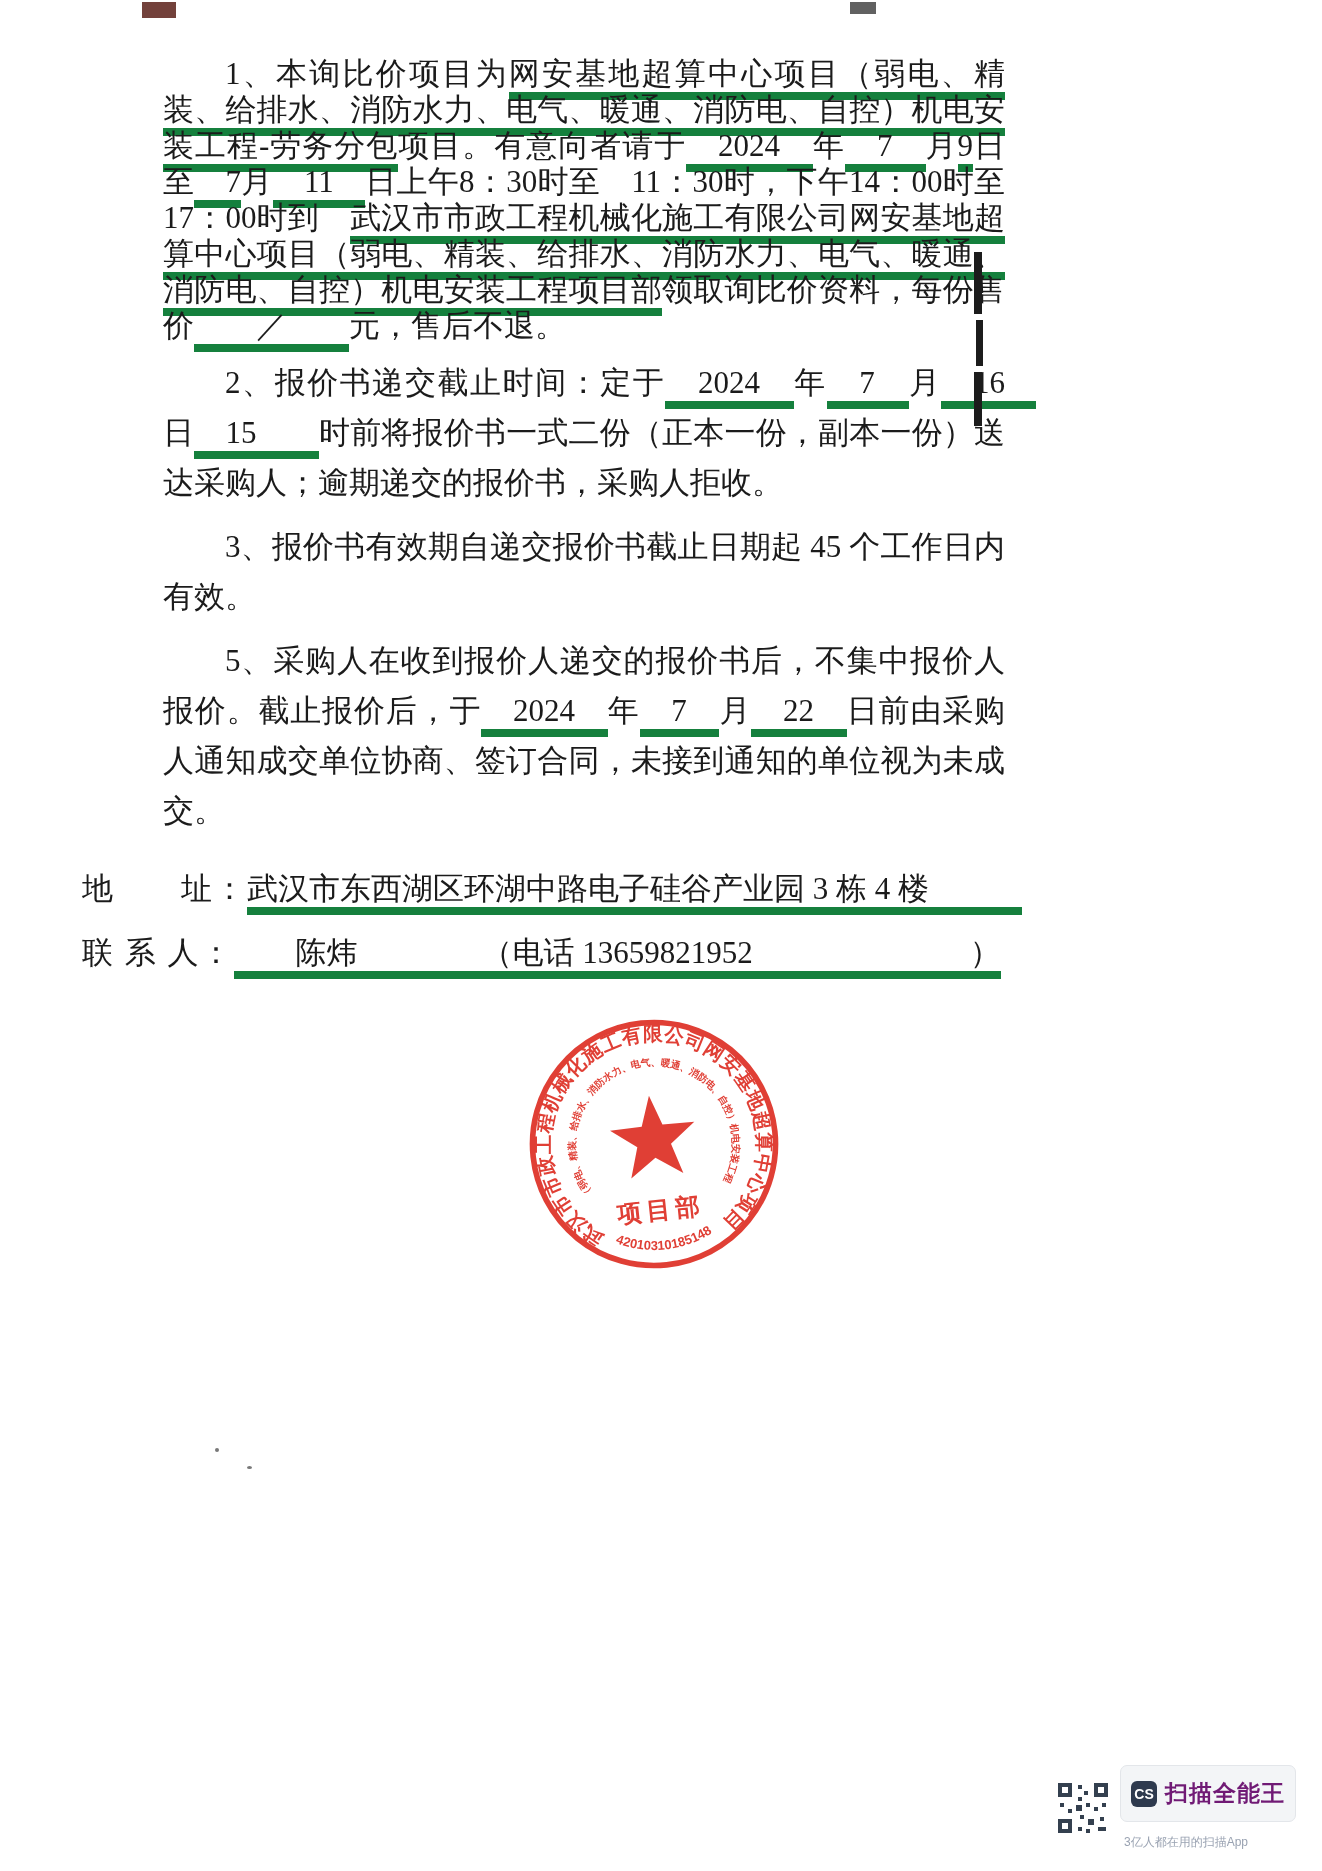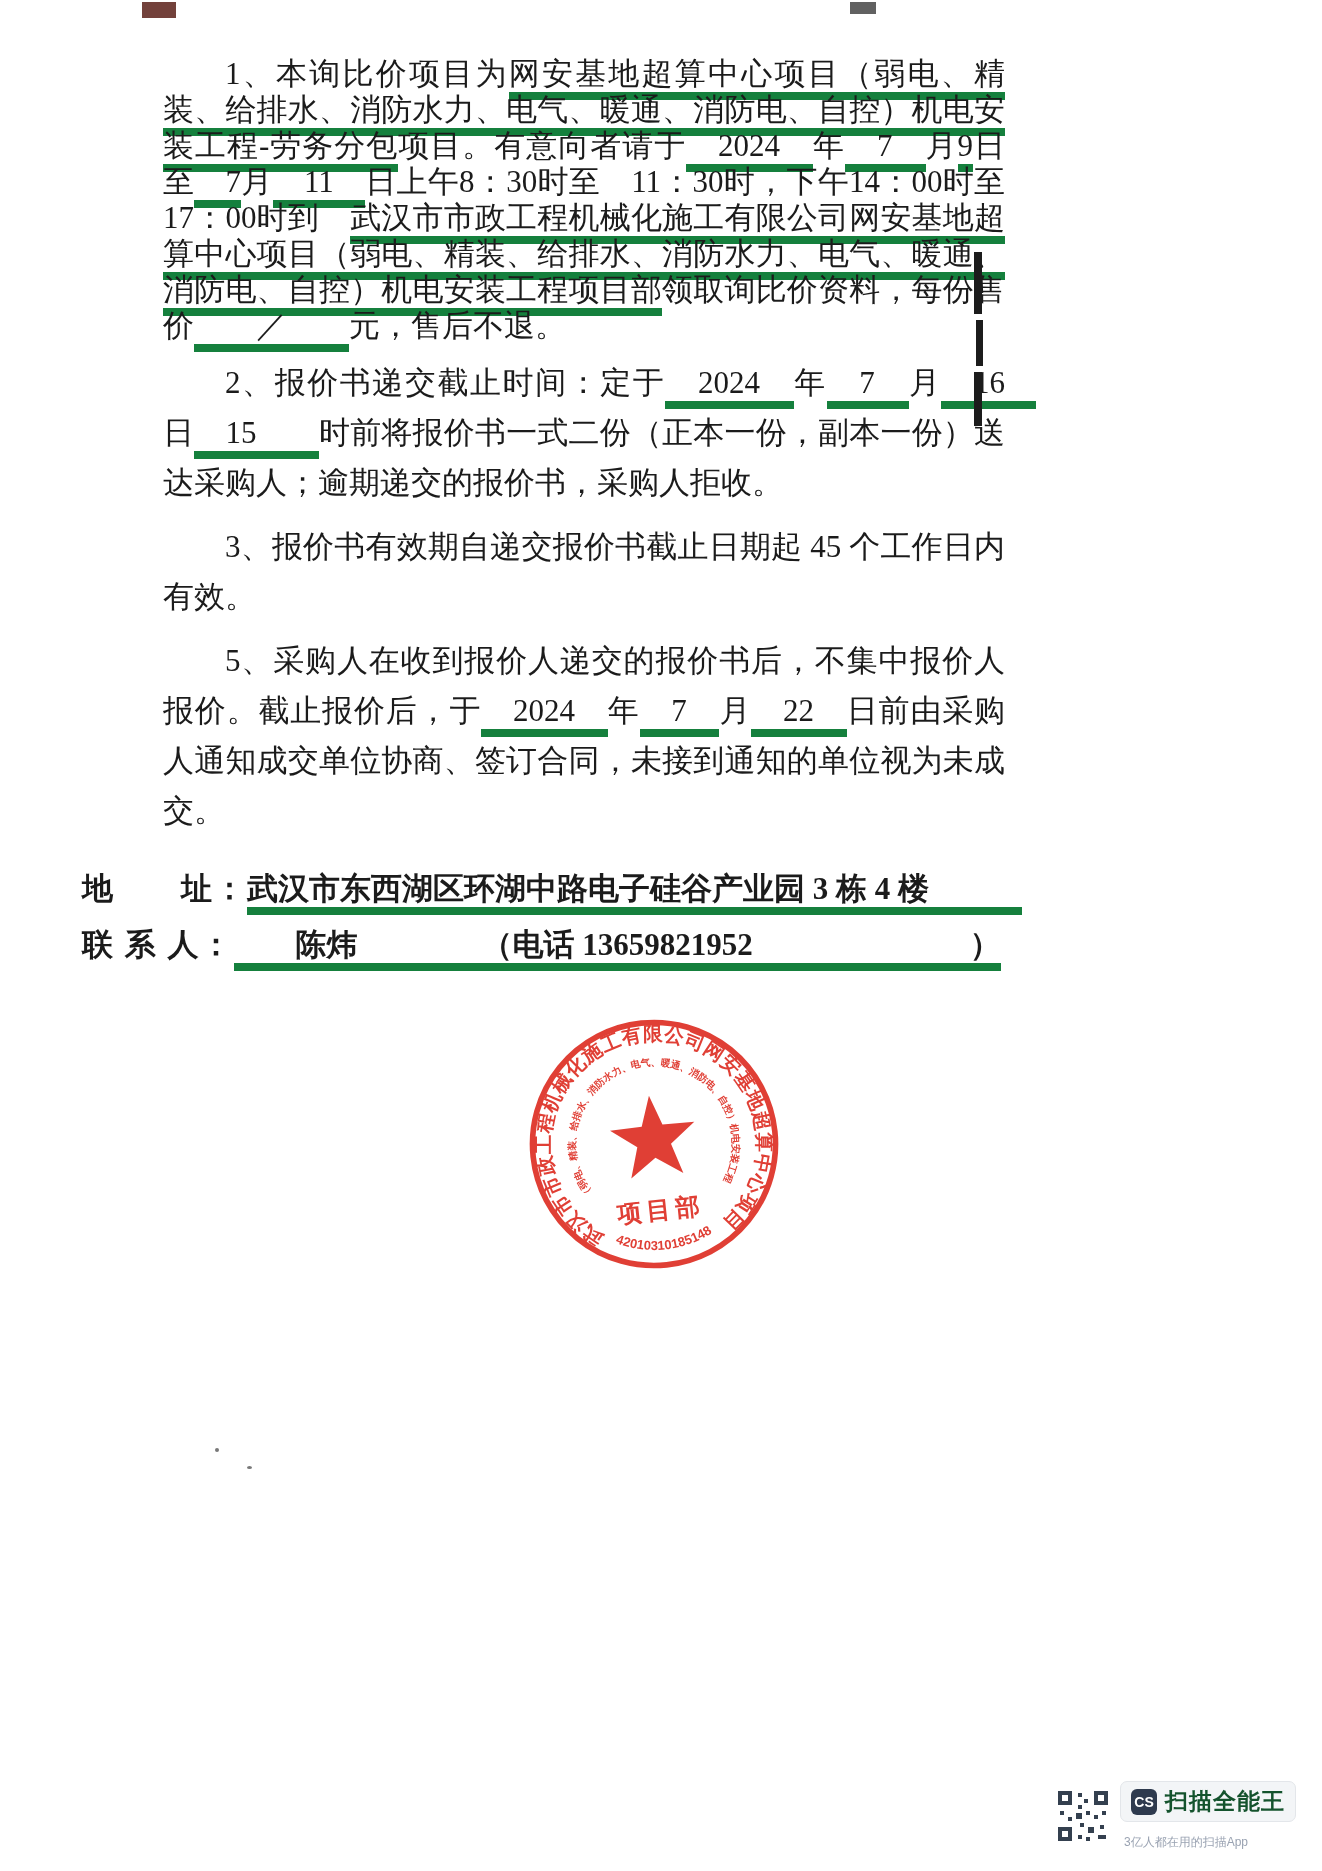--- a/index.html
+++ b/index.html
@@ -13,35 +13,35 @@
     font-weight:700;font-size:46px;letter-spacing:3px;color:#111;
   }
   .doc-body{margin:56px 0 0 163px;width:842px;text-align:justify;}
   p.para{margin:0;font-size:31px;text-indent:62px;}
   p.para + p.para{margin-top:14px;}
   .single{line-height:36px;}
   .double{line-height:50px;}
   .sig{line-height:52px;margin-top:92px !important;}
   .ul{border-bottom:8px solid #15803d;padding-bottom:1px;}
   .contact-rows{margin-top:30px;}
-  .contact-row{padding-left:82px;font-size:31px;line-height:46px;margin-top:10px;white-space:nowrap;font-weight:bold;}
+  .contact-row{padding-left:82px;font-size:31px;line-height:46px;margin-top:18px;white-space:nowrap;}
   .clabel{letter-spacing:2px;}
   
   .seal{position:absolute;left:492px;top:982px;width:324px;height:324px;opacity:.9;pointer-events:none;}
   
   .artifact{position:absolute;background:#1c1c1c;}
   .speck{position:absolute;background:#787878;border-radius:50%;}
   
   .watermark{position:absolute;right:26px;bottom:20px;display:flex;align-items:center;gap:10px;}
   .wm-panel{display:flex;flex-direction:column;align-items:flex-start;}
-  .wm-pill{display:flex;align-items:center;gap:8px;background:#f3f5f7;border:1px solid #e3e6ea;border-radius:7px;padding:4px 10px;}
+  .wm-pill{display:flex;align-items:center;gap:8px;background:#f3f5f7;border:1px solid #e3e6ea;border-radius:7px;padding:12px 10px;}
   .wm-logo{width:26px;height:26px;background:#2e3a4e;color:#ffffff;border-radius:6px;
     font-family:"Liberation Sans","DejaVu Sans",sans-serif;font-weight:700;font-size:14px;
     display:flex;align-items:center;justify-content:center;}
-  .wm-name{font-family:"Liberation Sans","DejaVu Sans",sans-serif;font-weight:700;font-size:23px;color:#14532d;letter-spacing:1px;}
+  .wm-name{font-family:"Liberation Sans","DejaVu Sans",sans-serif;font-weight:700;font-size:23px;color:#701a75;letter-spacing:1px;}
   .wm-tag{font-family:"Liberation Sans","DejaVu Sans",sans-serif;font-size:12px;color:#9aa3b2;margin-top:12px;margin-left:4px;}
 </style>
 </head>
 <body>
 
 <div class="page">
 
 
   <div class="doc-body">
       <p class="para single"><span>1、本询比价项目为</span><span class="ul">网安基地超算中心项目（弱电、精装、给排水、消防水力、电气、暖通、消防电、自控）机电安装工程-劳务分包</span><span>项目。有意向者请于</span><span class="ul">　2024　</span><span>年</span><span class="ul">　7　</span><span>月</span><span class="ul">9</span><span>日至</span><span class="ul">　7</span><span>月</span><span class="ul">　11　</span><span>日上午8：30时至　11：30时，下午14：00时至17：00时到　</span><span class="ul">武汉市市政工程机械化施工有限公司网安基地超算中心项目（弱电、精装、给排水、消防水力、电气、暖通、消防电、自控）机电安装工程项目部</span><span>领取询比价资料，每份售价</span><span class="ul">　　／　　</span><span>元，售后不退。</span></p>

